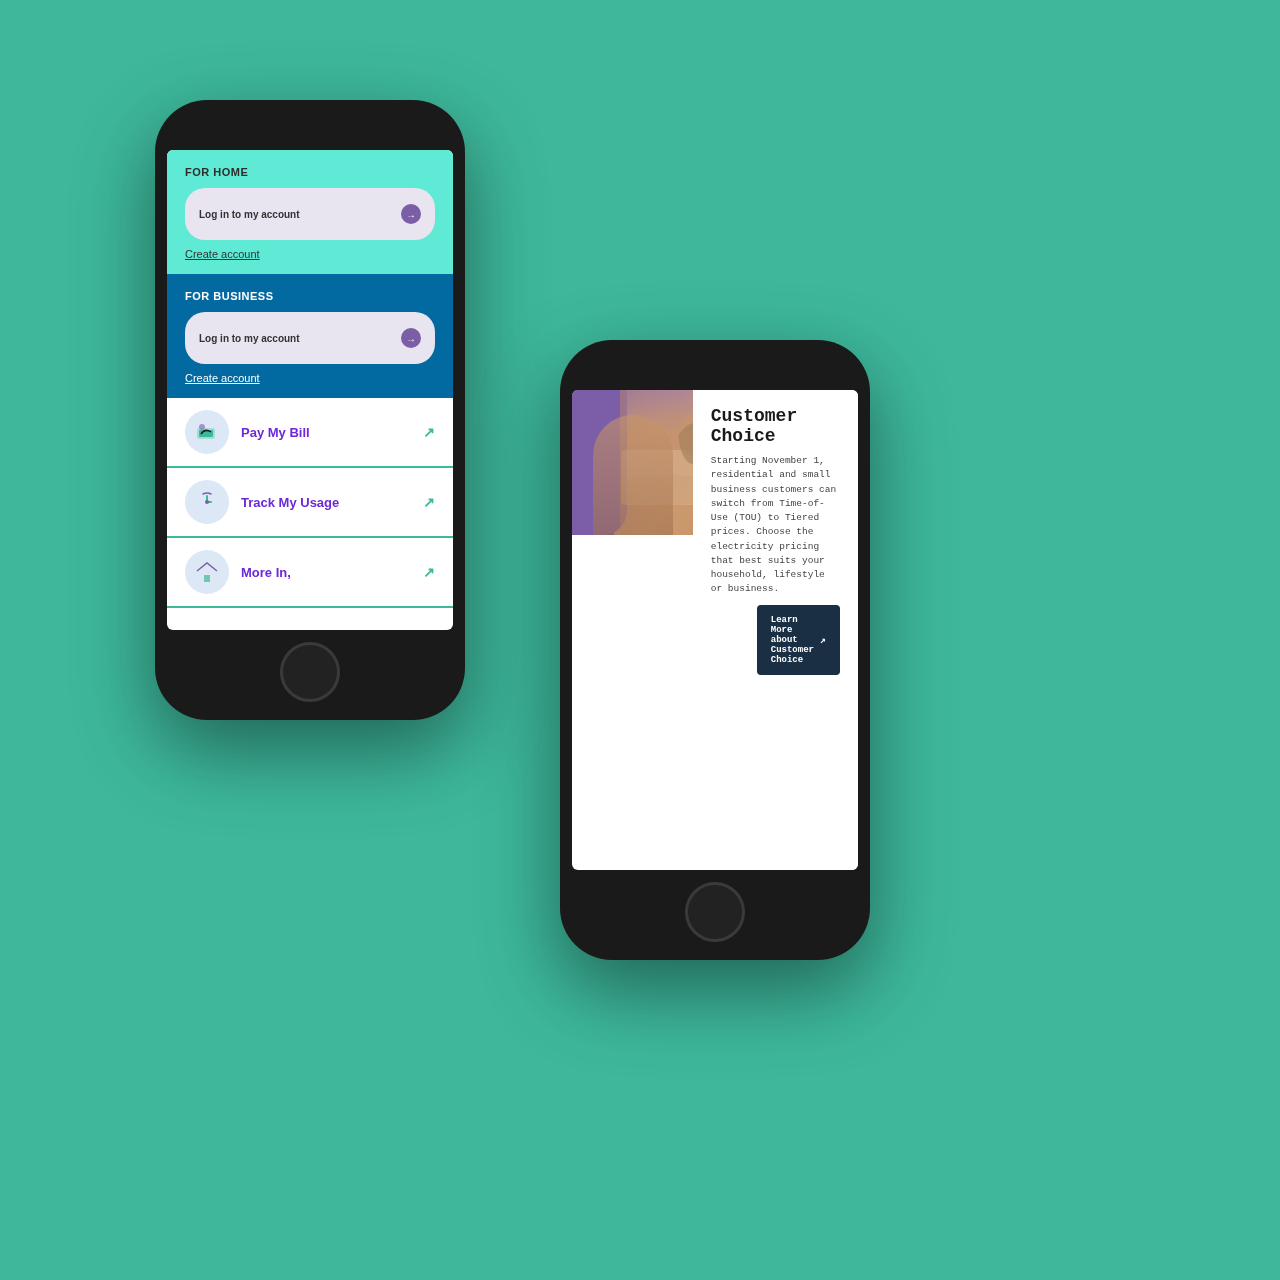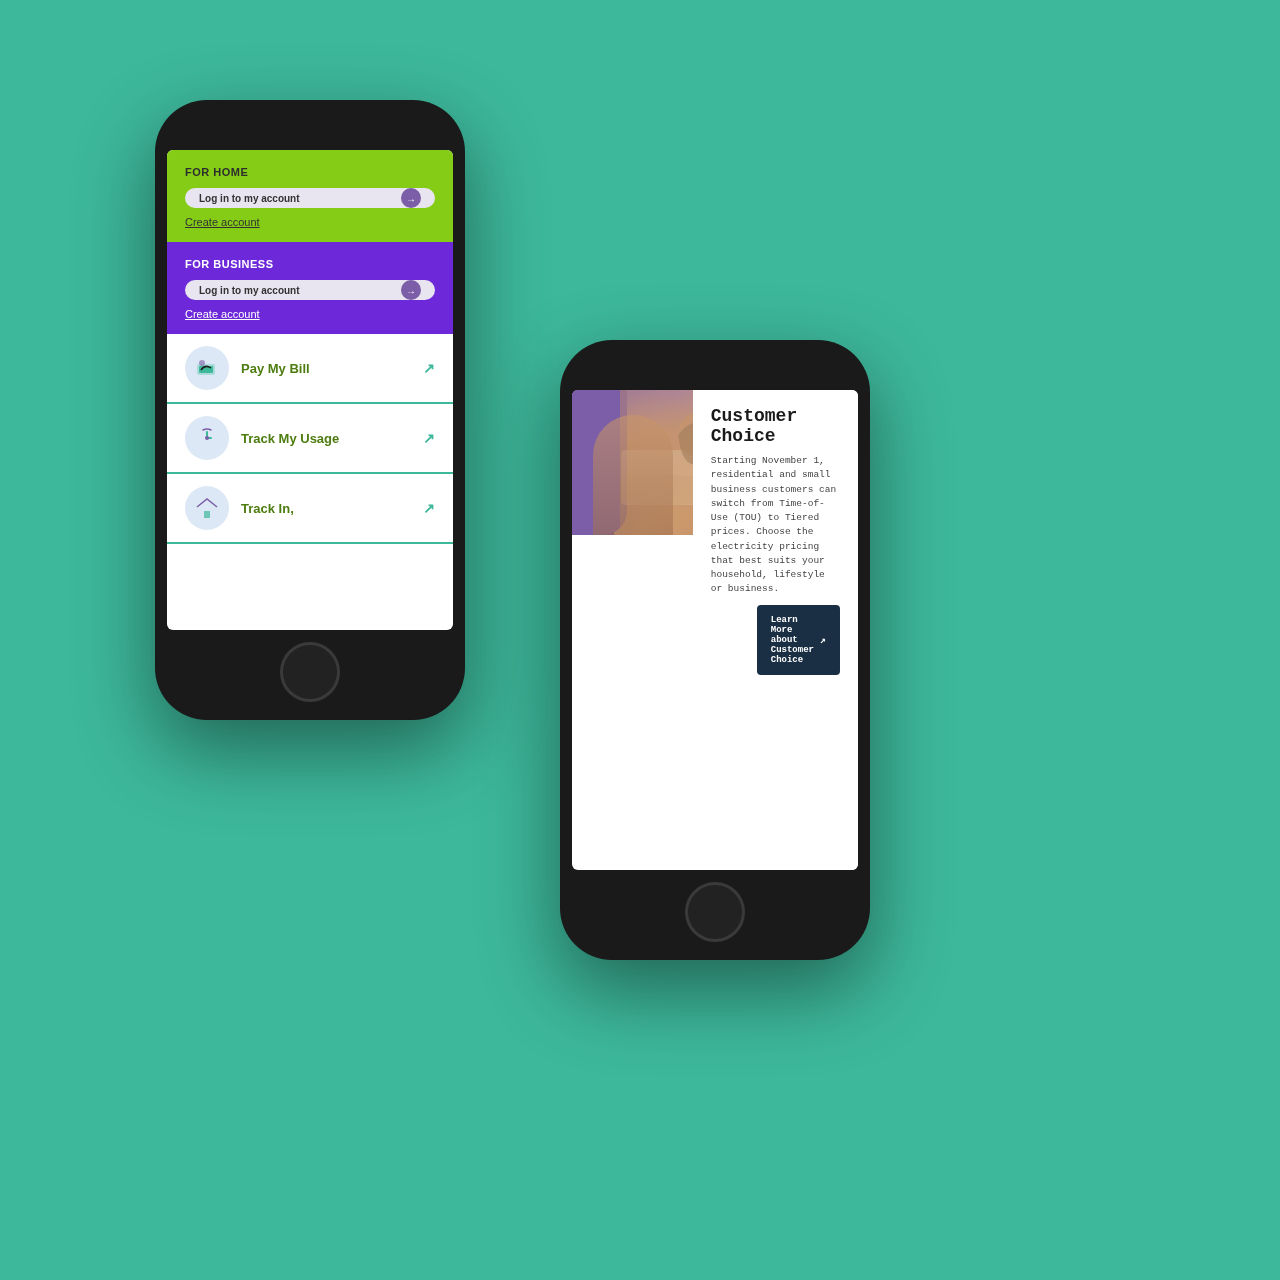--- a/index.html
+++ b/index.html
@@ -97,40 +97,40 @@
     .left-screen-content {
       width: 100%;
       height: 100%;
       overflow: hidden;
       display: flex;
       flex-direction: column;
     }
 
     
     .for-home-section {
-      background: #84cc16;
+      background: #5eead4;
       padding: 16px 18px 14px;
     }
 
     .section-title {
       font-size: 11px;
       font-weight: 800;
       letter-spacing: 0.5px;
       color: #2d2d2d;
       margin-bottom: 10px;
       text-transform: uppercase;
     }
 
     .login-btn {
       display: flex;
       align-items: center;
       justify-content: space-between;
       background: #e8e4f0;
       border-radius: 20px;
-      padding: 0 14px;
+      padding: 16px 14px;
       font-size: 10px;
       font-weight: 600;
       color: #333;
       margin-bottom: 8px;
       width: 100%;
       border: none;
       cursor: pointer;
       gap: 14px;
     }
 
@@ -149,21 +149,21 @@
     .create-link {
       font-size: 11px;
       color: #333;
       text-decoration: underline;
       cursor: pointer;
       display: block;
     }
 
     
     .for-business-section {
-      background: #6d28d9;
+      background: #0369a1;
       padding: 16px 18px 14px;
     }
 
     .for-business-section .section-title {
       color: #fff;
     }
 
     .for-business-section .create-link {
       color: #fff;
     }
@@ -187,21 +187,21 @@
       align-items: center;
       justify-content: center;
       margin-right: 12px;
       flex-shrink: 0;
       overflow: hidden;
     }
 
     .quick-link-label {
       font-size: 13px;
       font-weight: 700;
-      color: #4d7c0f;
+      color: #6d28d9;
       flex: 1;
     }
 
     .quick-link-arrow {
       color: #3db89b;
       font-size: 14px;
       font-weight: bold;
     }
 
     
@@ -382,21 +382,21 @@
         </div>
 
         <div class="quick-link-item">
           <div class="quick-link-icon icon-move">
             <svg viewBox="0 0 28 28" fill="none" xmlns="http://www.w3.org/2000/svg">
               <rect x="6" y="12" width="14" height="12" rx="1" fill="#dce8f5"></rect>
               <path d="M4 13 L14 5 L24 13" stroke="#7b5ea7" stroke-width="1.5" fill="none"></path>
               <rect x="11" y="17" width="6" height="7" fill="#3db89b" opacity="0.7"></rect>
             </svg>
           </div>
-          <span class="quick-link-label">Track In,</span>
+          <span class="quick-link-label">More In,</span>
           <span class="quick-link-arrow">↗</span>
         </div>
 
       </div>
     </div>
 
     <div class="phone-button"></div>
   </div>
 
   <div class="phone phone-right">

